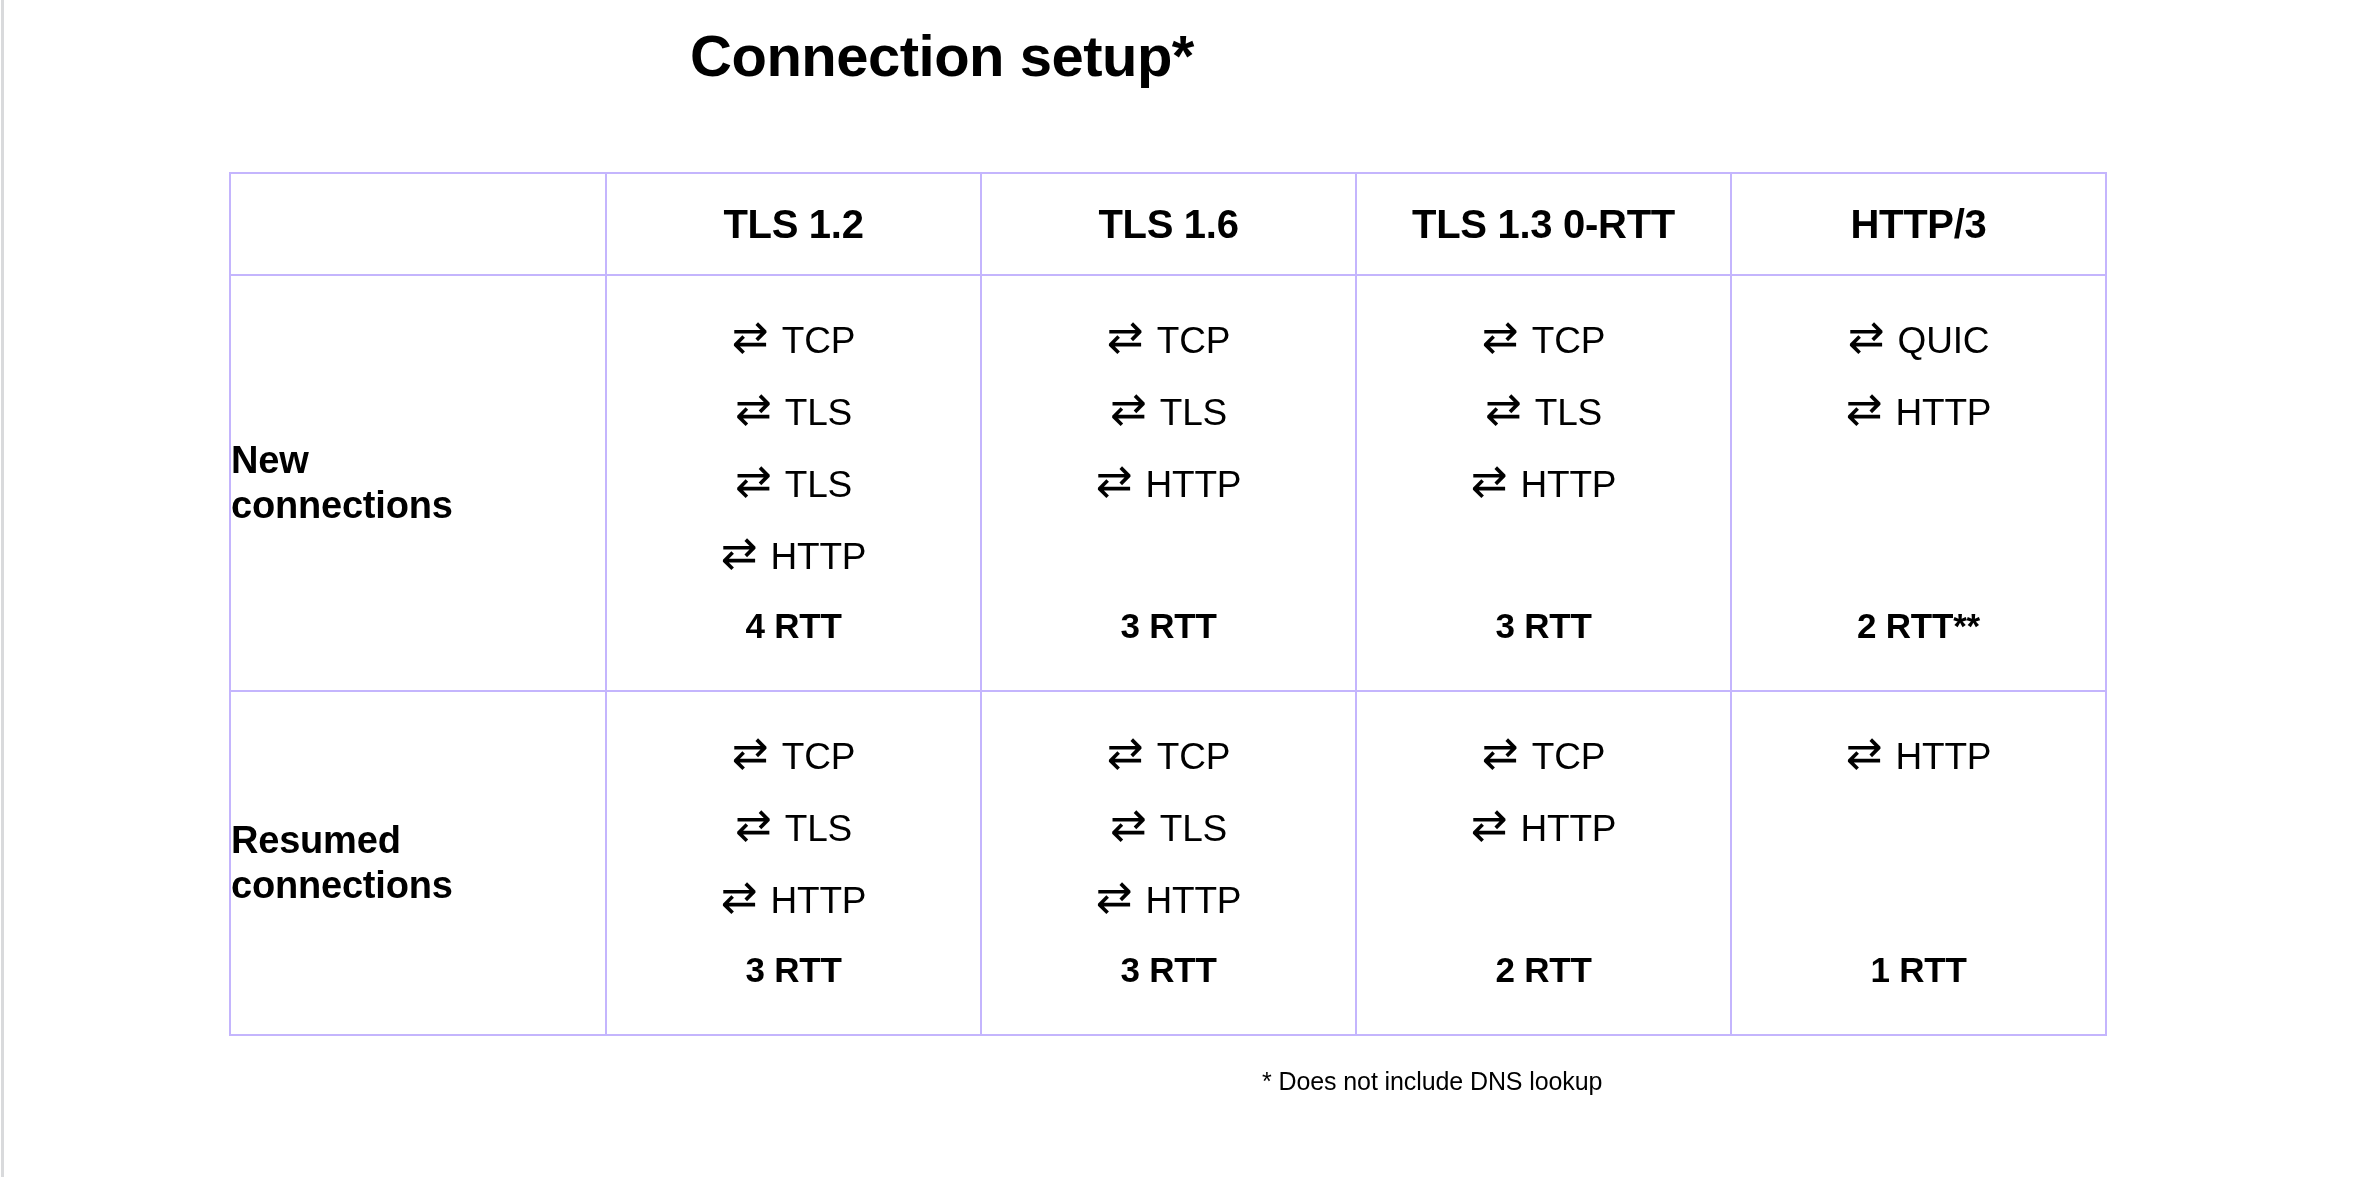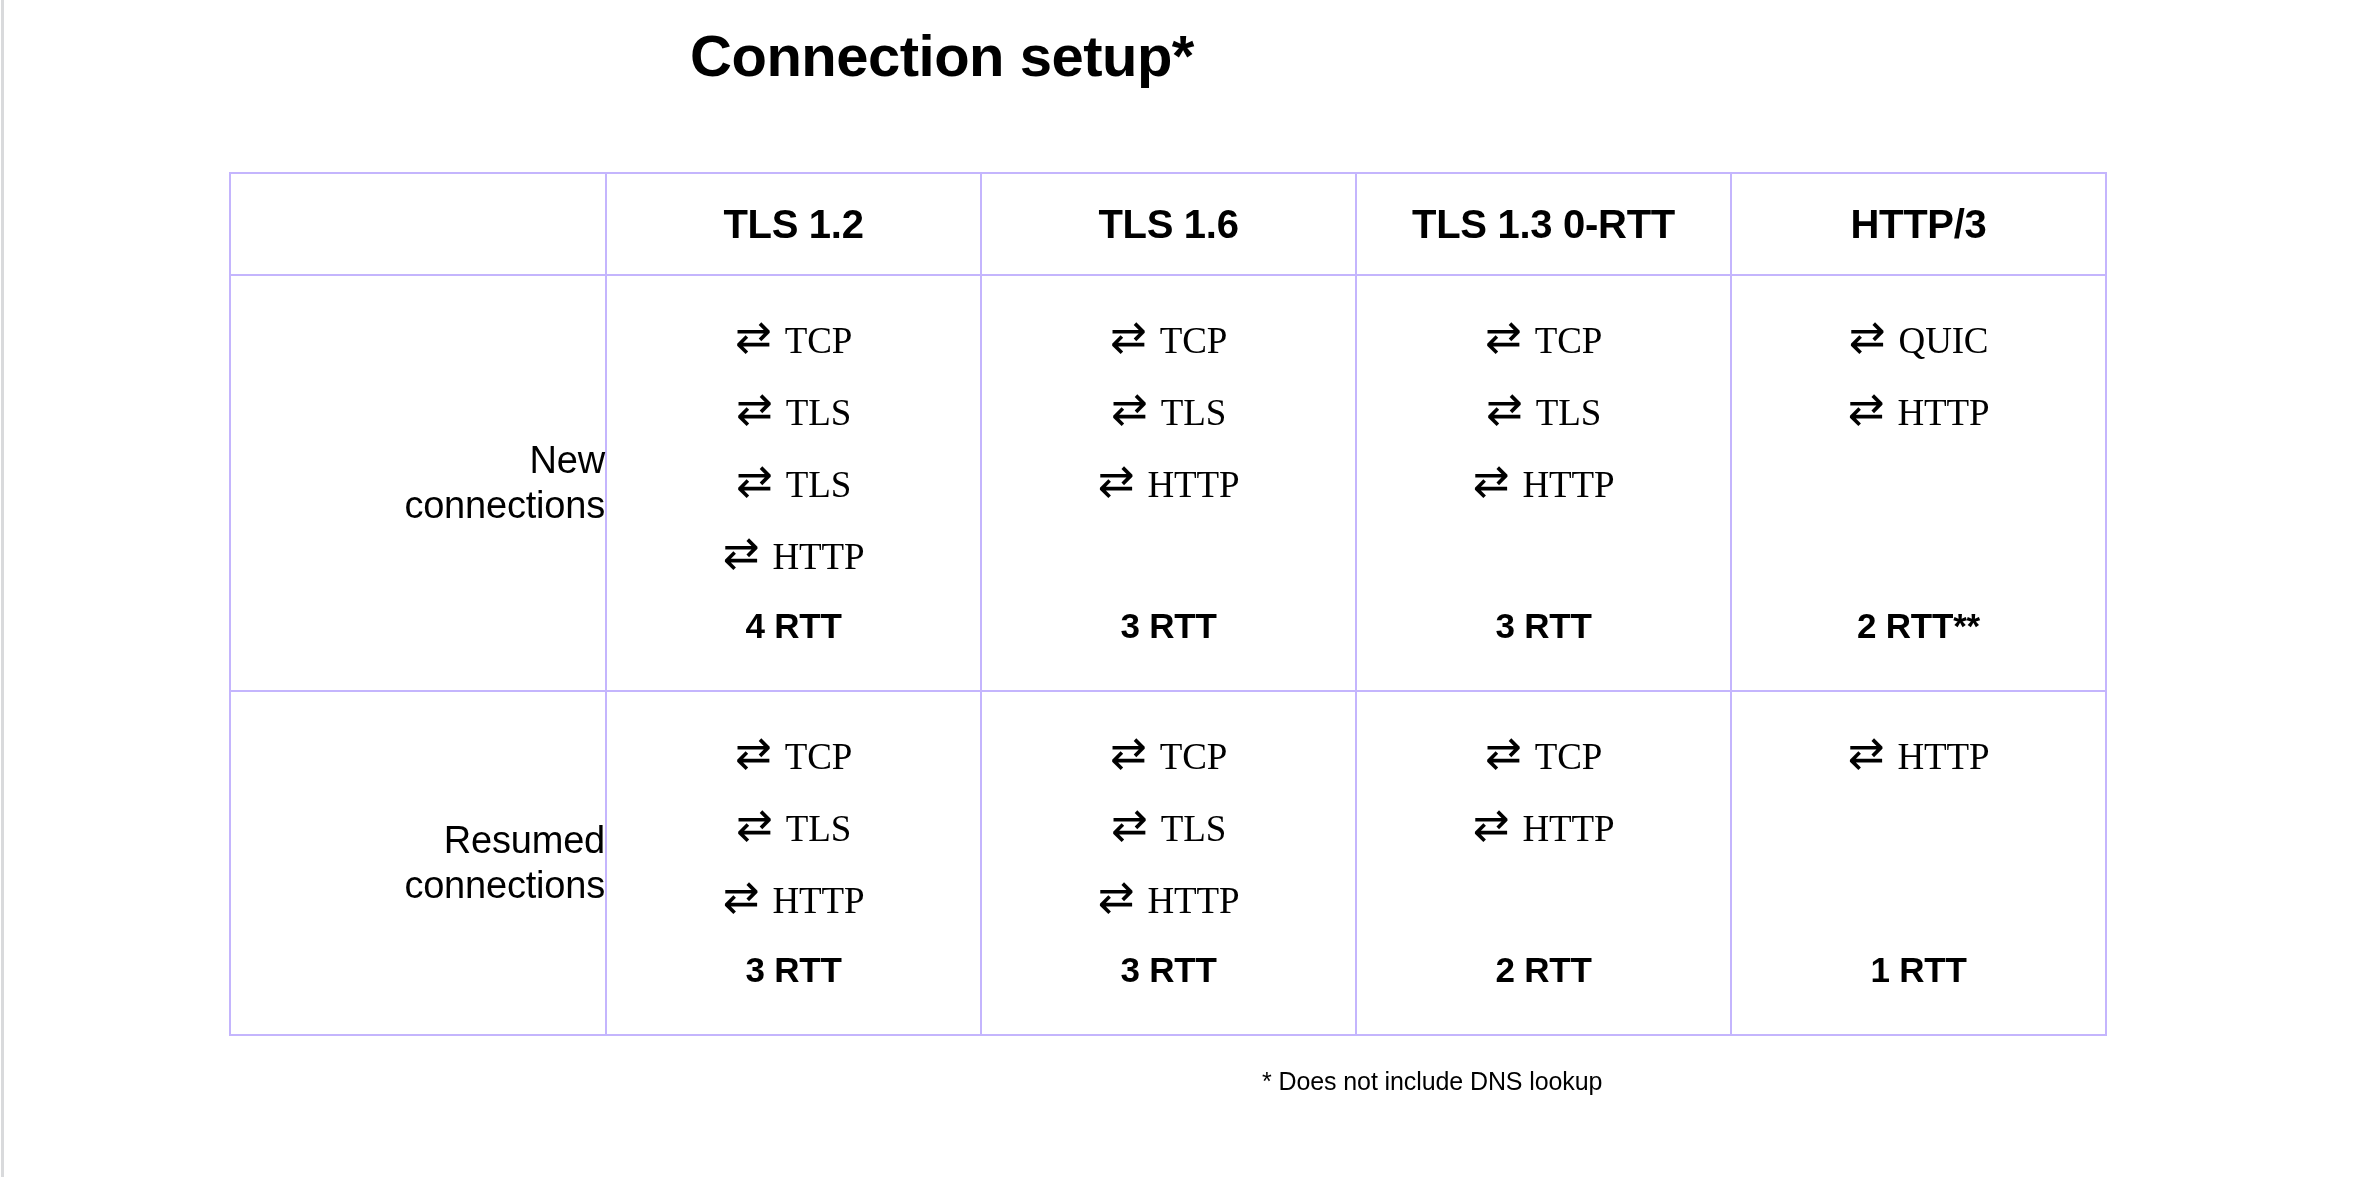--- a/index.html
+++ b/index.html
@@ -59,23 +59,23 @@
   .matrix thead th {
     height: 100px;
     font-size: 40px;
     font-weight: bold;
     text-align: center;
     letter-spacing: -0.3px;
   }
   .matrix thead th.corner { }
 
   .row-label {
-    text-align: right;
+    text-align: left;
     font-size: 38px;
-    font-weight: normal;
+    font-weight: bold;
     line-height: 1.18;
     letter-spacing: -0.2px;
   }
   .row-label .ln { display: block; }
 
   .cell-inner {
     display: flex;
     flex-direction: column;
     align-items: center;
     justify-content: flex-start;
@@ -96,21 +96,20 @@
   .step .arrow-icon {
     font-size: 44px;
     line-height: 1;
     display: inline-block;
     transform: translateY(-3px);
   }
   .step .step-label {
     font-size: 37px;
     line-height: 1;
     letter-spacing: -0.2px;
-    font-family: Liberation Serif, serif;
   }
 
   .rtt {
     margin-top: auto;
     padding-bottom: 44px;
     font-size: 35px;
     font-weight: bold;
     text-align: center;
     letter-spacing: -0.2px;
   }

